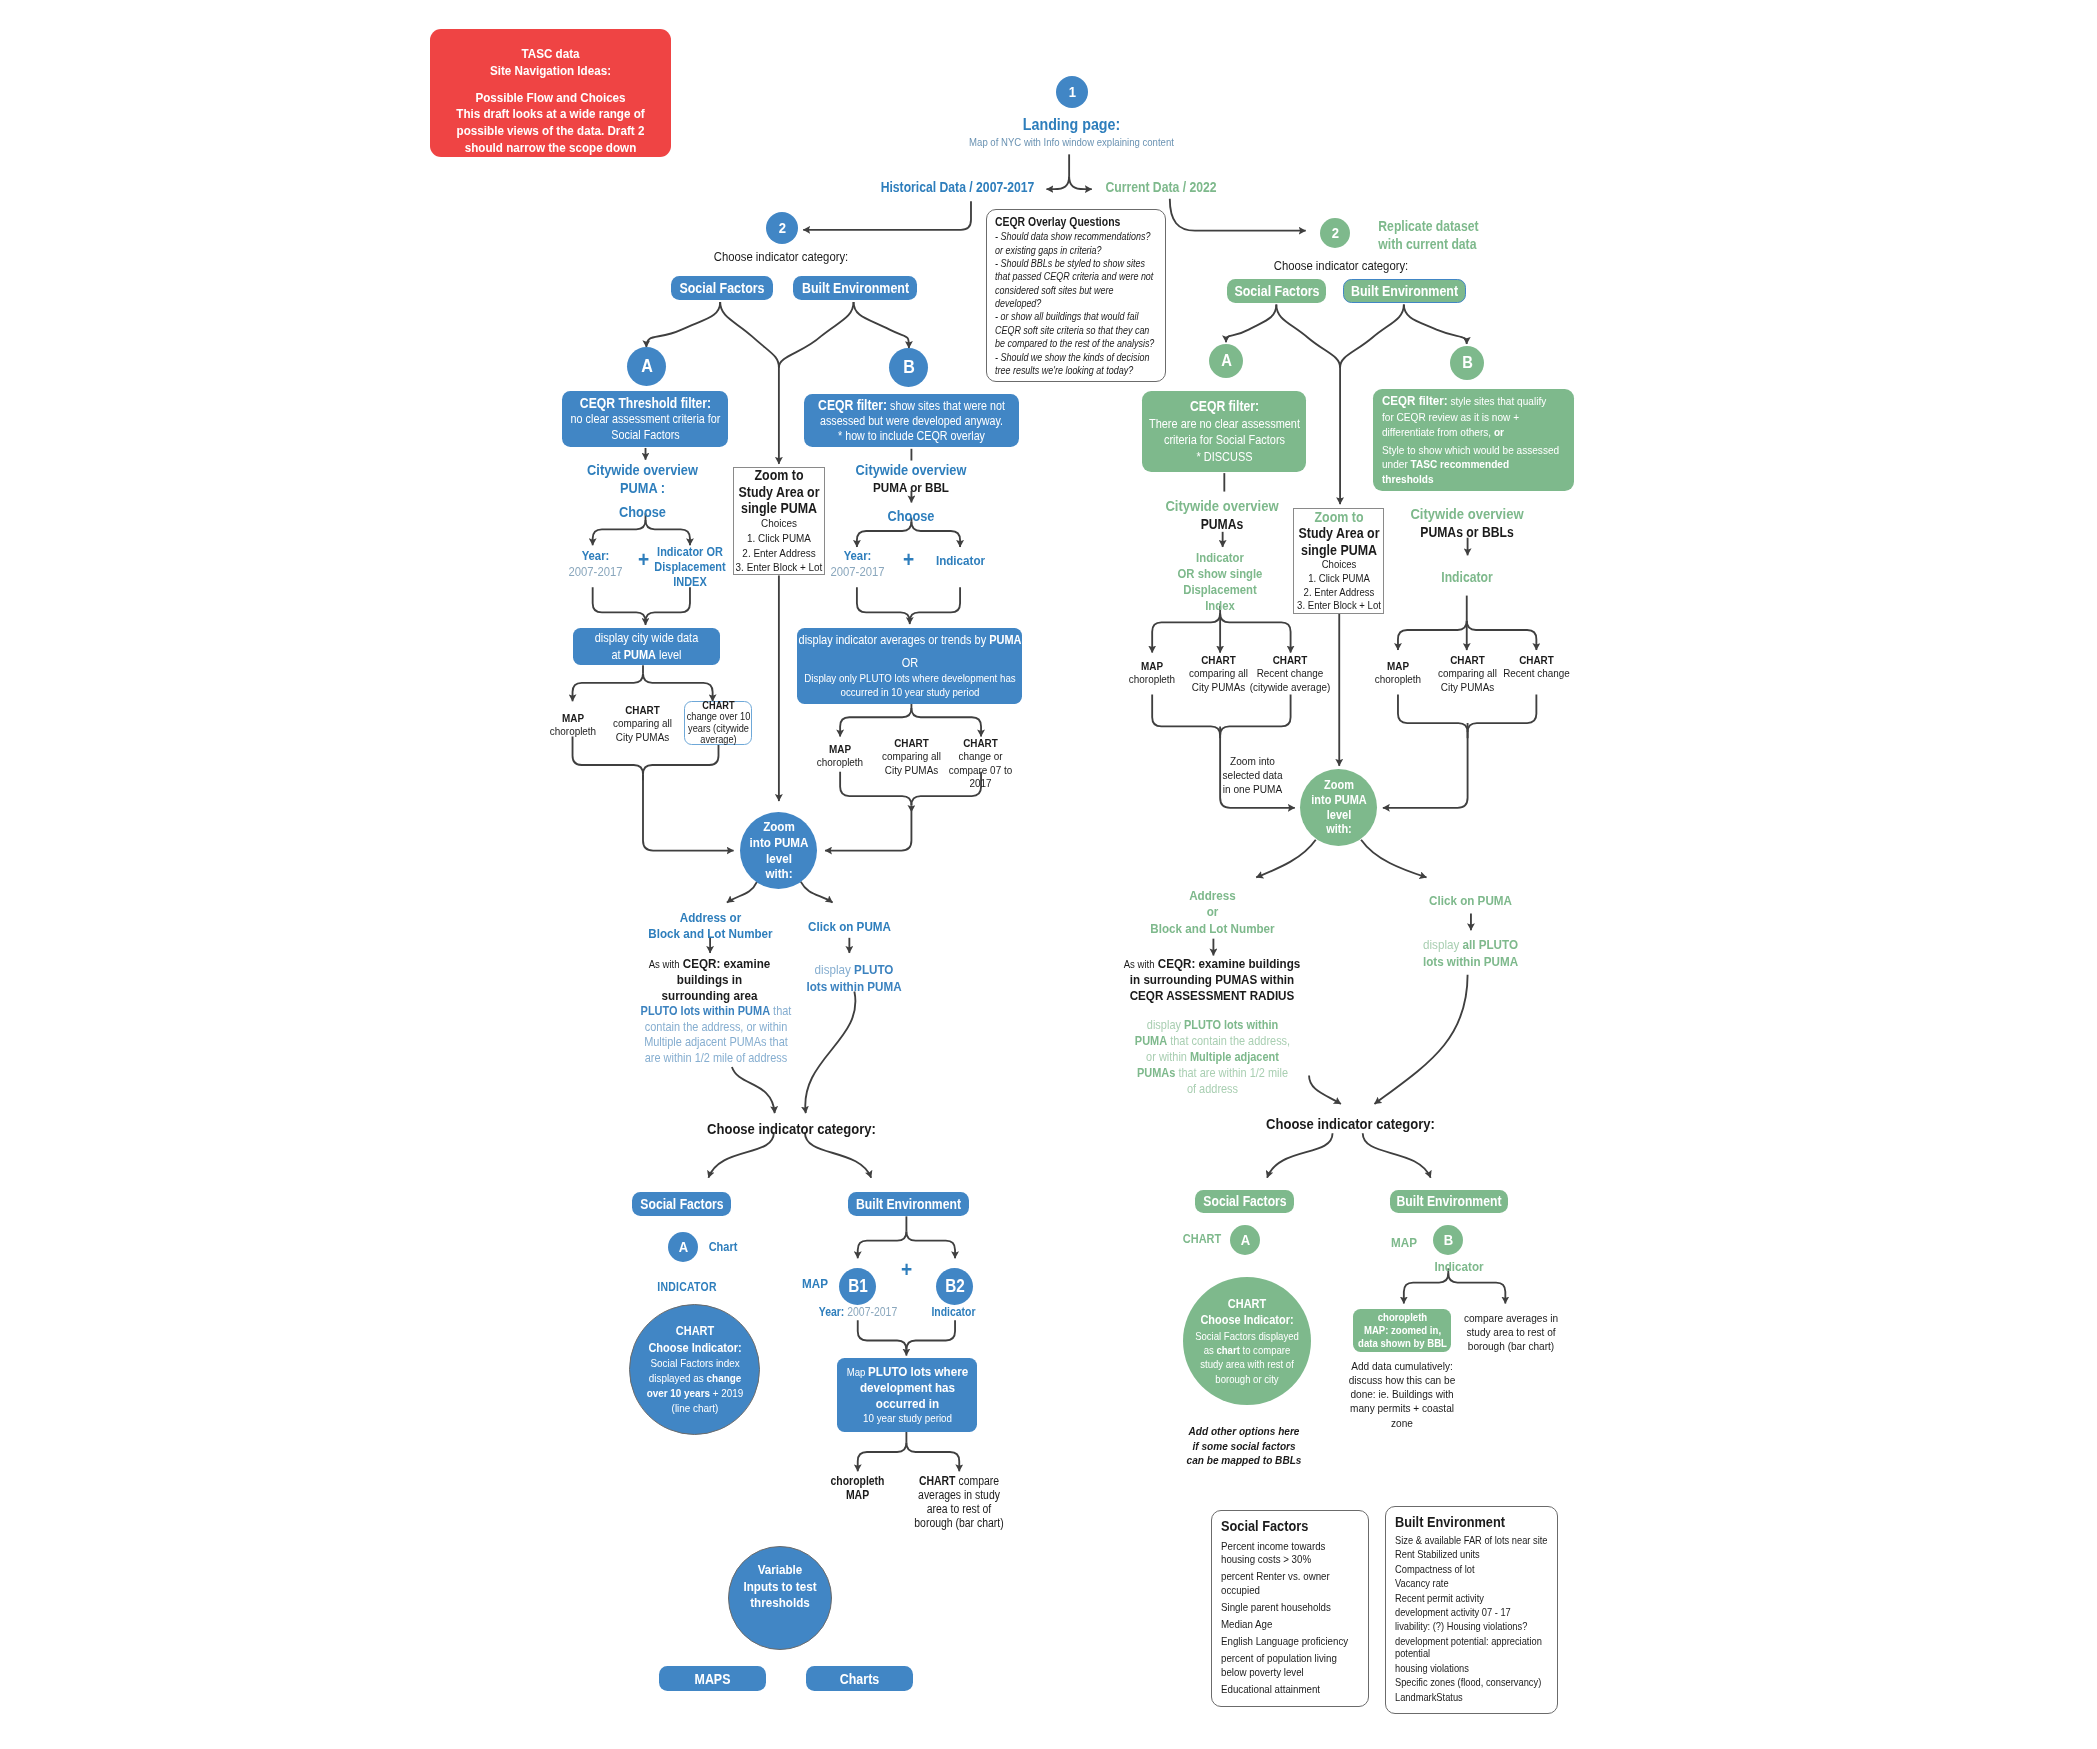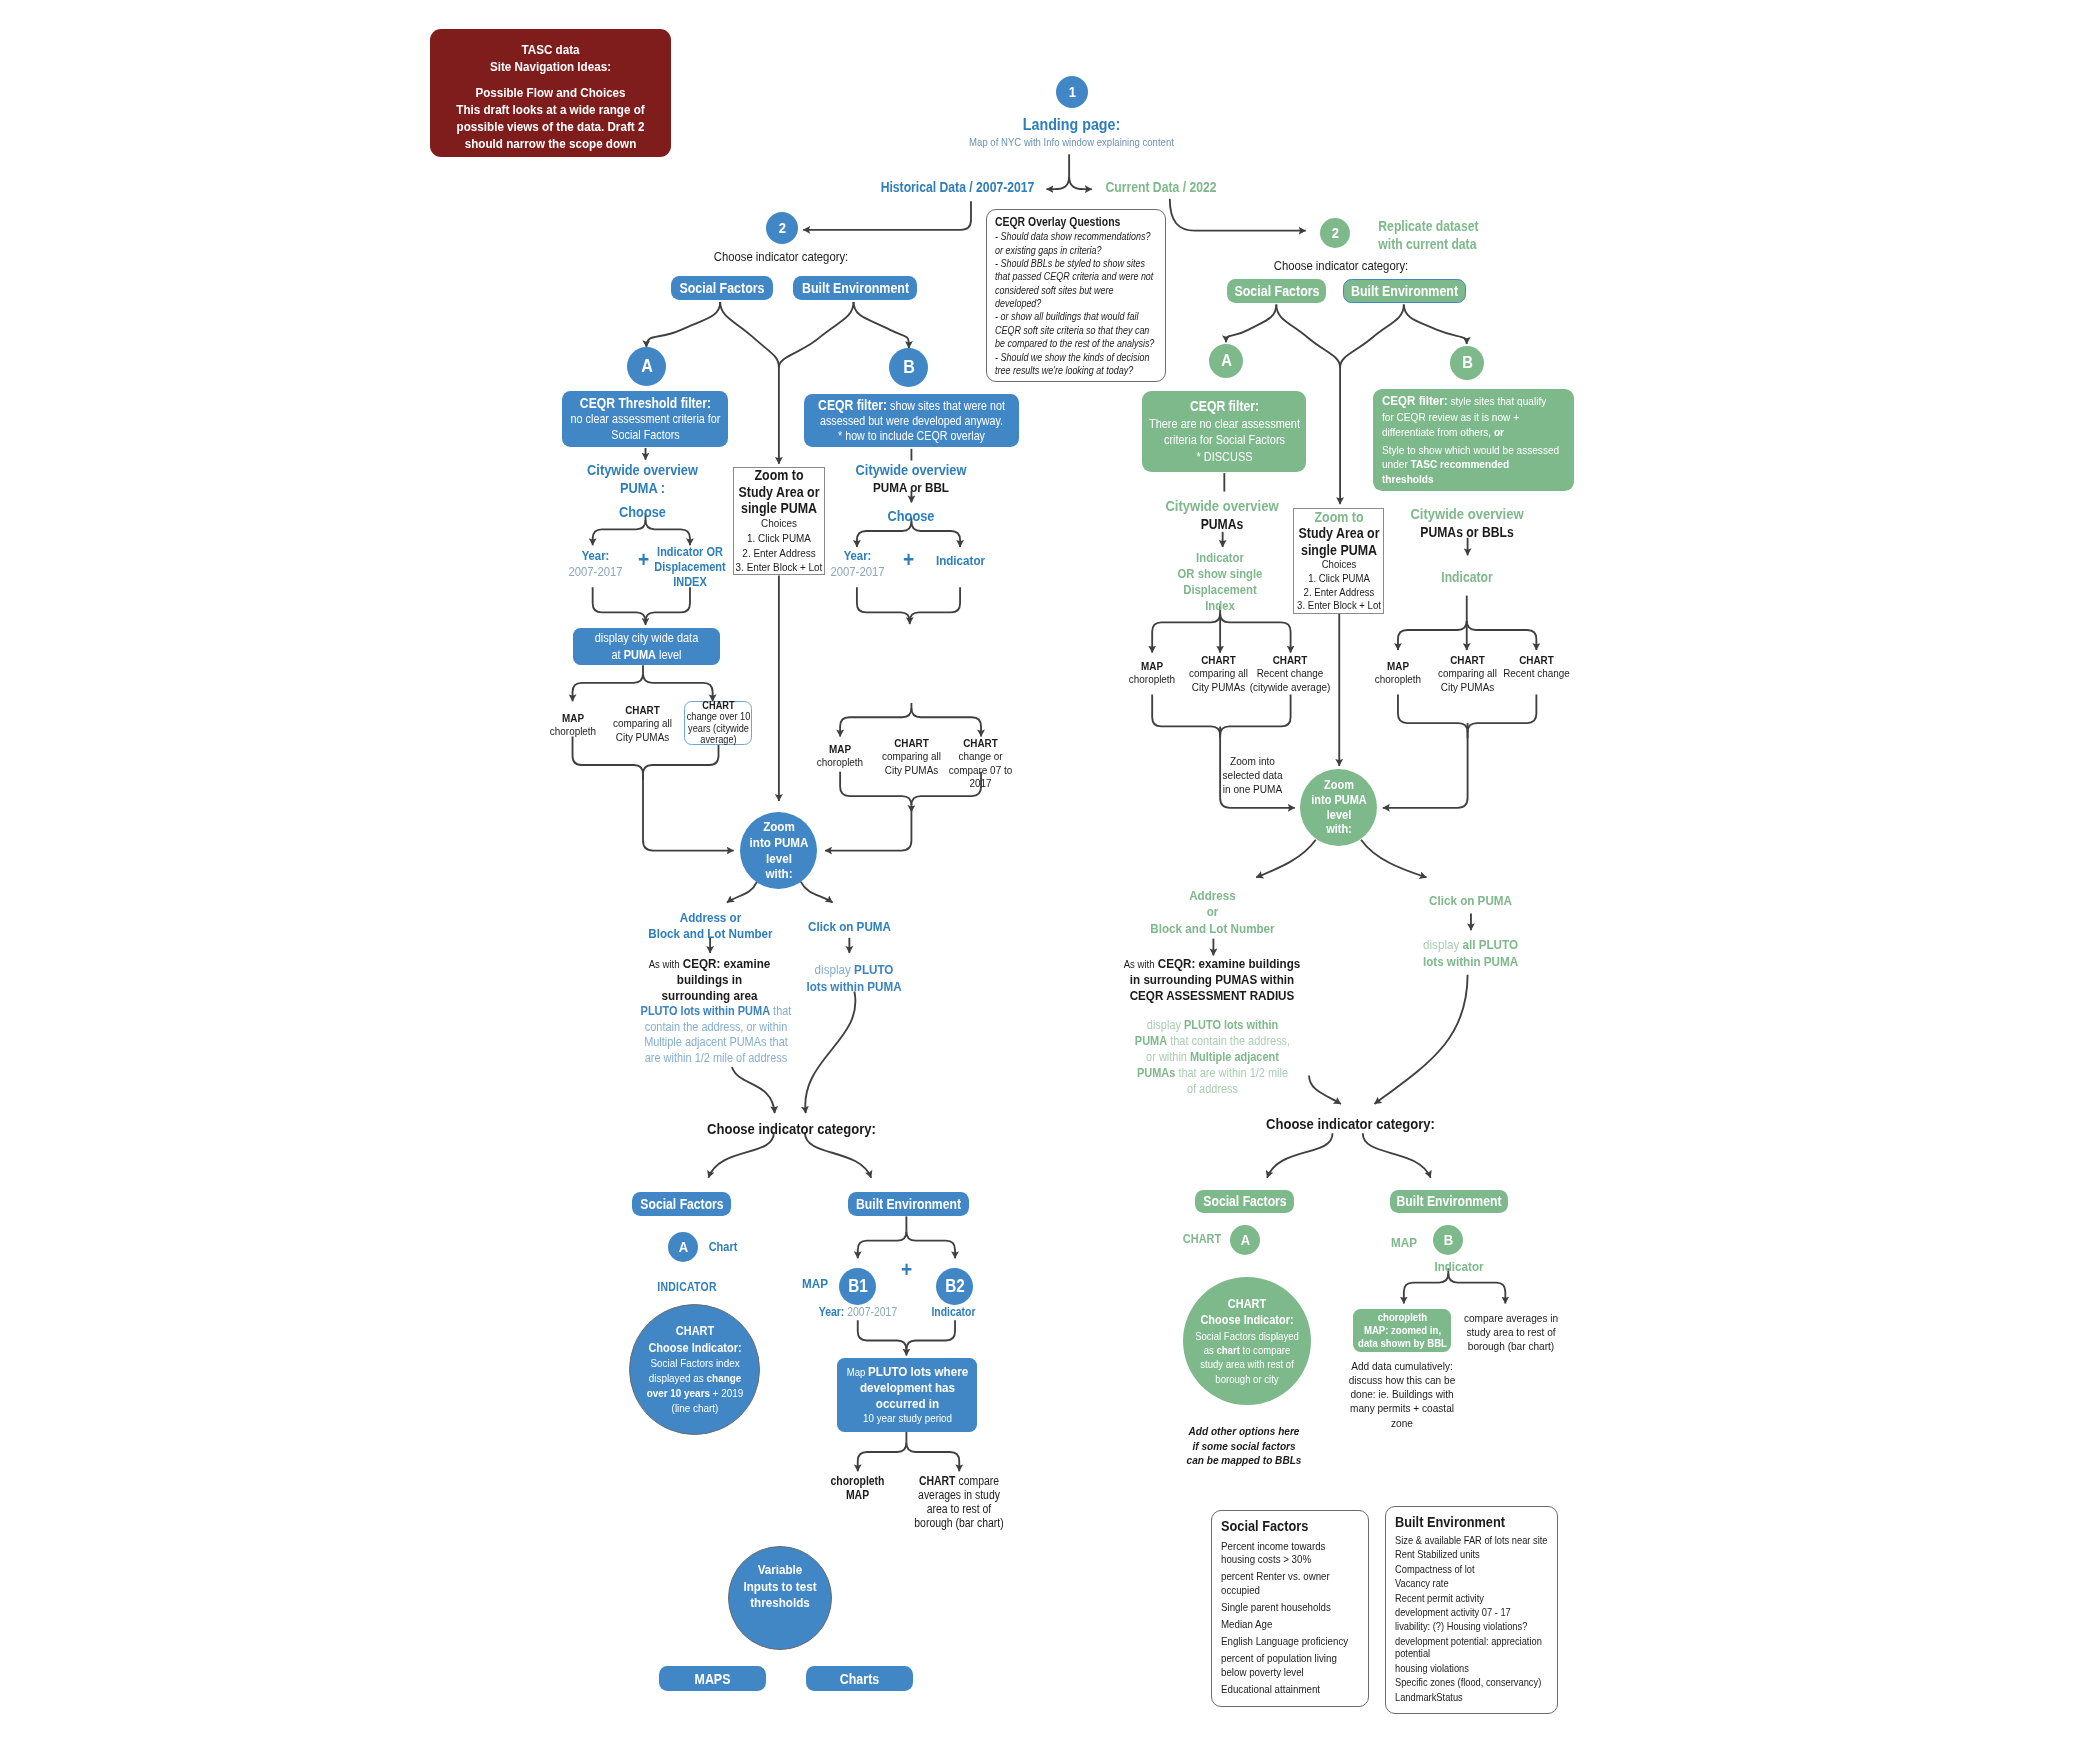--- a/index.html
+++ b/index.html
@@ -111,21 +111,21 @@
 <path d="M 1446 1119 L 1446 1139" fill="none" stroke="#3f3f3f" stroke-width="2.2" stroke-linecap="butt" stroke-linejoin="round" marker-end="url(#arrow)"></path>
 <path d="M 1753 1089 L 1753 1109" fill="none" stroke="#3f3f3f" stroke-width="2.2" stroke-linecap="butt" stroke-linejoin="round" marker-end="url(#arrow)"></path>
 <path d="M 1560 1282 C 1560 1300 1580 1305 1598 1316" fill="none" stroke="#3f3f3f" stroke-width="2.2" stroke-linecap="butt" stroke-linejoin="round" marker-end="url(#arrow)"></path>
 <path d="M 1749 1162 C 1749 1240 1700 1270 1638 1316" fill="none" stroke="#3f3f3f" stroke-width="2.2" stroke-linecap="butt" stroke-linejoin="round" marker-end="url(#arrow)"></path>
 <path d="M 1588 1351 C 1588 1380 1524 1366 1510 1404" fill="none" stroke="#3f3f3f" stroke-width="2.2" stroke-linecap="butt" stroke-linejoin="round" marker-end="url(#arrow)"></path>
 <path d="M 1624 1351 C 1624 1380 1690 1368 1705 1404" fill="none" stroke="#3f3f3f" stroke-width="2.2" stroke-linecap="butt" stroke-linejoin="round" marker-end="url(#arrow)"></path>
 <path d="M 1726 1512 L 1726 1518" fill="none" stroke="#3f3f3f" stroke-width="2.2" stroke-linecap="butt" stroke-linejoin="round"></path>
 <path d="M 1726 1518 Q 1726 1529 1715 1529 L 1684 1529 Q 1673 1529 1673 1540 L 1673 1554" fill="none" stroke="#3f3f3f" stroke-width="2.2" stroke-linecap="butt" stroke-linejoin="round" marker-end="url(#arrow)"></path>
 <path d="M 1726 1518 Q 1726 1529 1737 1529 L 1783 1529 Q 1794 1529 1794 1540 L 1794 1554" fill="none" stroke="#3f3f3f" stroke-width="2.2" stroke-linecap="butt" stroke-linejoin="round" marker-end="url(#arrow)"></path>
     </svg>
-<div class="node" style="left:430px;top:28.5px;width:241px;height:128px;background:#7f1d1d;border-radius:11px;display:flex;align-items:flex-start;justify-content:center;overflow:hidden;">
+<div class="node" style="left:430px;top:28.5px;width:241px;height:128px;background:#ef4444;border-radius:11px;display:flex;align-items:flex-end;justify-content:center;overflow:hidden;">
       <div class="sx" style="width:277px;">
         <div style="text-align:center;color:#fff;font-weight:bold;font-size:13.4px;line-height:1.25;padding-top:13.4px;">
           <div style="">TASC data</div>
           <div style="">Site Navigation Ideas:</div>
           <div style="height:10px"></div>
           <div style="">Possible Flow and Choices</div>
           <div style="">This draft looks at a wide range of</div>
           <div style="">possible views of the data. Draft 2</div>
           <div style="">should narrow the scope down</div>
         </div>
@@ -258,20 +258,30 @@
       <div style="">+</div>
     </div>
 <div class="node txt" style="left:910px;top:553px;width:101px;transform:scaleX(0.87);transform-origin:center center;text-align:center;font-size:13.4px;font-weight:bold;color:#2e7ebc;">
       <div style="">Indicator</div>
     </div>
 <div class="node" style="left:573px;top:628px;width:147px;height:37px;background:#4186c5;border-radius:7.6px;display:flex;align-items:center;justify-content:center;overflow:hidden;">
       <div class="sx" style="width:169px;">
         <div style="text-align:center;color:#fff;font-size:12.6px;line-height:1.28;">
           <div style="">display city wide data</div>
           <div><span style="">at </span><span style="font-weight:bold;">PUMA</span><span style=""> level</span></div>
+        </div>
+      </div>
+    </div>
+<div class="node" style="left:797px;top:628px;width:225px;height:76px;background:#4186c5;border-radius:7.6px;display:flex;align-items:center;justify-content:center;overflow:hidden;">
+      <div class="sx" style="width:258px;">
+        <div style="text-align:center;color:#fff;line-height:1.28;">
+          <div style="font-size:12.6px;"><span style="">display indicator averages or trends by </span><span style="font-weight:bold;">PUMA</span></div>
+          <div style="height:6.7px"></div>
+          <div style="font-size:12.6px;">OR</div>
+          <div style="font-size:11.2px;">Display only PLUTO lots where development has occurred in 10 year study period</div>
         </div>
       </div>
     </div>
 <div class="node txt" style="left:539px;top:712px;width:68px;transform:scaleX(0.87);transform-origin:center center;text-align:center;line-height:1.18;">
       <div style="font-weight:bold;font-size:11.4px;">MAP</div>
       <div style="font-size:11.4px;">choropleth</div>
     </div>
 <div class="node txt" style="left:606px;top:704px;width:73px;transform:scaleX(0.87);transform-origin:center center;text-align:center;line-height:1.18;">
       <div style="font-weight:bold;font-size:11.4px;">CHART</div>
       <div style="font-size:11.4px;">comparing all City PUMAs</div>

